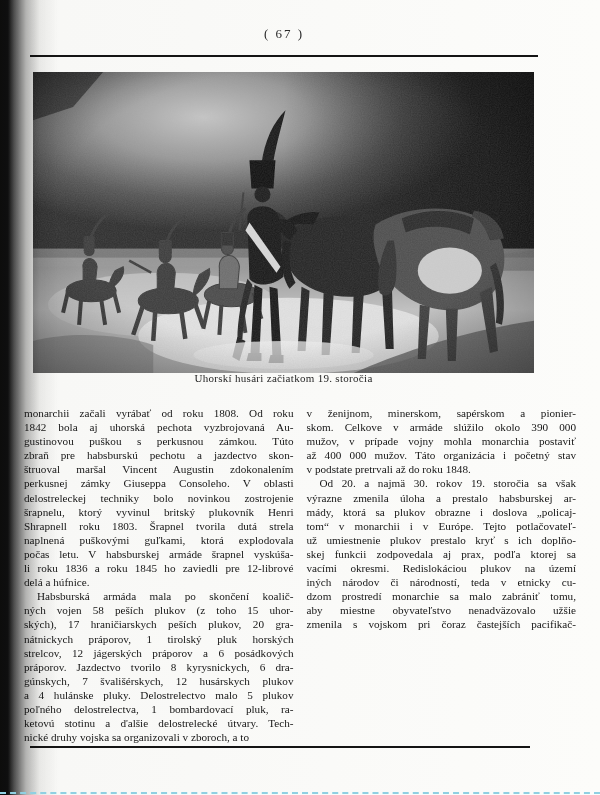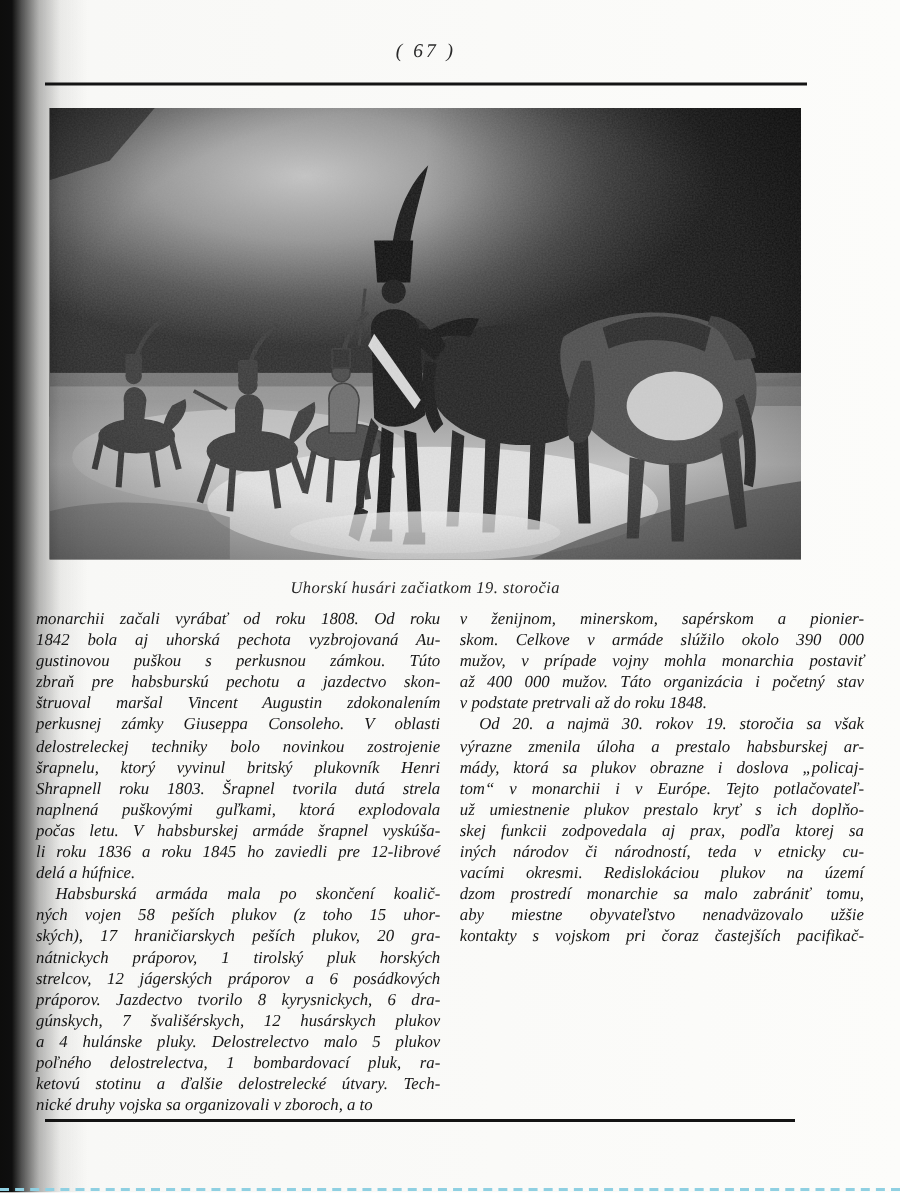--- a/index.html
+++ b/index.html
@@ -2,35 +2,35 @@
 <html><head>
 <meta charset="utf-8">
 <style>
   html,body{margin:0;padding:0;}
   body{
     width:600px;height:795px;position:relative;overflow:hidden;
     background:#ffffff;
     font-family:"Liberation Serif","DejaVu Serif",serif;
     color:#1c1c1c;
   }
-  .page{position:absolute;inset:0;background:linear-gradient(to right,#ededeb 0,#f8f8f6 60px,#fcfcfa 100%);font-style:italic;}
+  .page{position:absolute;inset:0;background:linear-gradient(to right,#ededeb 0,#f8f8f6 60px,#fcfcfa 100%);}
   .page-number{
     position:absolute;top:26px;left:30px;width:508px;
     text-align:center;font-size:13px;letter-spacing:2px;color:#2a2a2a;
   }
   .rule{position:absolute;height:2px;background:#141414;}
   .rule.top{left:30px;width:508px;top:55px;}
   .rule.bottom{left:30px;width:500px;top:746px;}
   .illustration{
     position:absolute;left:33px;top:72px;width:501px;height:301px;
     overflow:hidden;background:#3a3a3a;
   }
   .illustration svg{display:block;width:100%;height:100%;}
   .caption{
-    position:absolute;left:33px;top:386px;width:501px;
+    position:absolute;left:33px;top:372px;width:501px;
     text-align:center;font-size:11px;color:#262626;letter-spacing:.3px;
   }
   .columns{
     position:absolute;left:24px;top:406px;width:552px;
     display:flex;gap:13px;
   }
   .col{flex:1 1 0;min-width:0;}
   .line{
     font-size:11.2px;line-height:14.1px;
     text-align:justify;text-align-last:justify;
@@ -208,25 +208,25 @@
         <div class="line">skom. Celkove v armáde slúžilo okolo 390 000</div>
         <div class="line">mužov, v prípade vojny mohla monarchia postaviť</div>
         <div class="line">až 400 000 mužov. Táto organizácia i početný stav</div>
         <div class="line end">v podstate pretrvali až do roku 1848.</div>
         <div class="line indent">Od 20. a najmä 30. rokov 19. storočia sa však</div>
         <div class="line">výrazne zmenila úloha a prestalo habsburskej ar-</div>
         <div class="line">mády, ktorá sa plukov obrazne i doslova „policaj-</div>
         <div class="line">tom“ v monarchii i v Európe. Tejto potlačovateľ-</div>
         <div class="line">už umiestnenie plukov prestalo kryť s ich doplňo-</div>
         <div class="line">skej funkcii zodpovedala aj prax, podľa ktorej sa</div>
+        <div class="line">vacími okresmi. Redislokáciou plukov na území</div>
         <div class="line">iných národov či národností, teda v etnicky cu-</div>
-        <div class="line">vacími okresmi. Redislokáciou plukov na území</div>
         <div class="line">dzom prostredí monarchie sa malo zabrániť tomu,</div>
         <div class="line">aby miestne obyvateľstvo nenadväzovalo užšie</div>
-        <div class="line">kontakty s vojskom pri čoraz častejších pacifikač-</div>
+        <div class="line">zmenila s vojskom pri čoraz častejších pacifikač-</div>
       </div>
   </div>
 
   <div class="rule bottom"></div>
 
   <div class="scan-edge-left"></div>
   <div class="scan-edge-bottom"></div>
 </div>
 
 </body></html>

